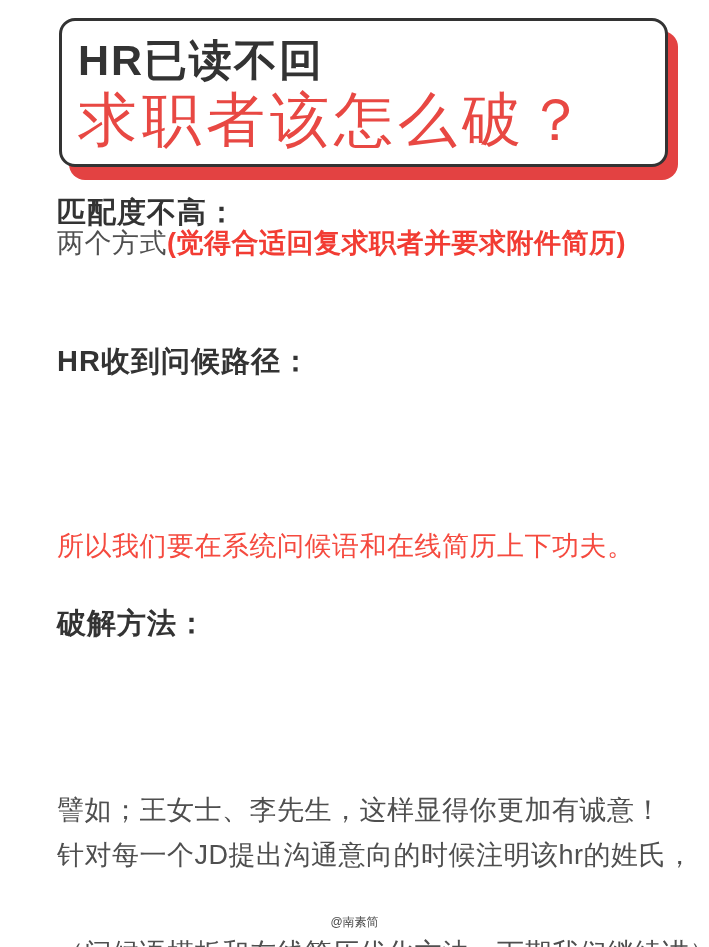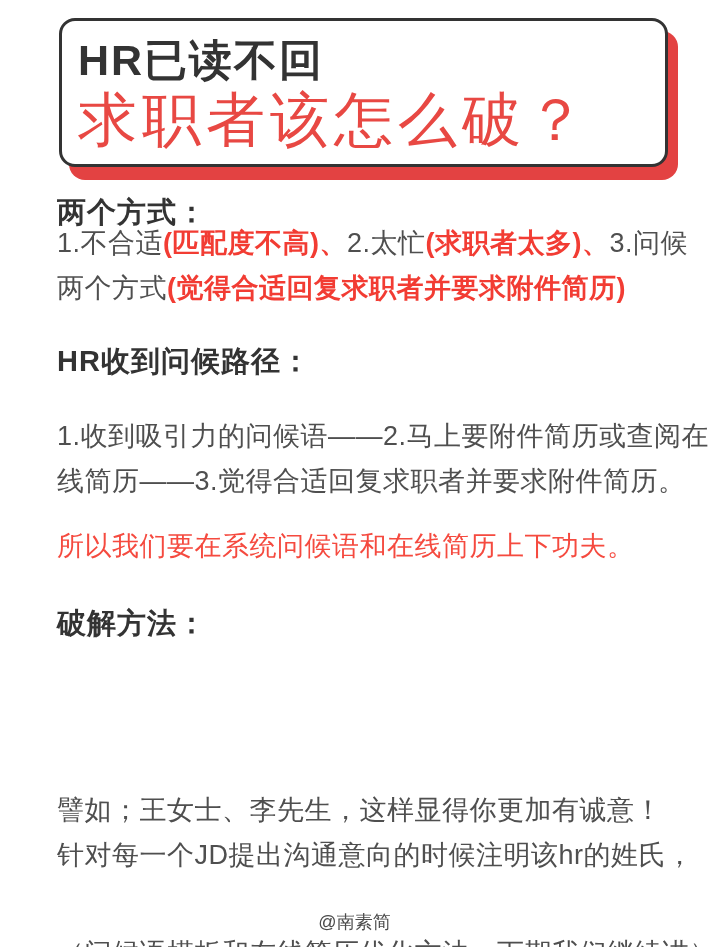--- a/index.html
+++ b/index.html
@@ -54,52 +54,47 @@
   .p .line{height:45px;line-height:45px;white-space:nowrap;}
   .run0{color:var(--body);}
   .run1{color:var(--red_bold);font-weight:700;}
   .redline{
     font-size:27px;line-height:45px;
     color:var(--red_emphasis);
     letter-spacing:0.5px;white-space:nowrap;
   }
   .credit{
     position:absolute;left:0;top:910px;width:709px;
-    text-align:center;font-size:18px;line-height:24px;
+    text-align:center;font-size:12px;line-height:24px;
     color:#4a4a4a;
   }
   .cutoff{
     position:absolute;left:57px;top:931px;
     font-size:27px;line-height:45px;
     color:var(--body);letter-spacing:0.5px;white-space:nowrap;
   }
 </style>
 </head>
 <body>
 
 <div class="poster">
 
   <div class="card">
     <div class="t1">HR已读不回</div>
     <div class="t2">求职者该怎么破？</div>
   </div>
 
-  <div class="block h" style="top:190px">两个方式：</div>
+  <div class="block h" style="top:190px">匹配度不高：</div>
 
   <div class="block p" style="top:221px">
-      <div class="line"><span class="run0">1.不合适</span><span class="run1">(匹配度不高)、</span><span class="run0">2.太忙</span><span class="run1">(求职者太多)、</span><span class="run0">3.问候</span></div>
       <div class="line"><span class="run0">两个方式</span><span class="run1">(觉得合适回复求职者并要求附件简历)</span></div>
     </div>
 
   <div class="block h" style="top:339px">HR收到问候路径：</div>
 
-  <div class="block p" style="top:414px">
-      <div class="line"><span class="run0">1.收到吸引力的问候语——2.马上要附件简历或查阅在</span></div>
-      <div class="line"><span class="run0">线简历——3.觉得合适回复求职者并要求附件简历。</span></div>
-    </div>
 
   <div class="block h" style="top:601px">破解方法：</div>
 
   <div class="block redline" style="top:524px">所以我们要在系统问候语和在线简历上下功夫。</div>
 
 
   <div class="block p" style="top:788px">
       <div class="line"><span class="run0">譬如；王女士、李先生，这样显得你更加有诚意！</span></div>
       <div class="line"><span class="run0">针对每一个JD提出沟通意向的时候注明该hr的姓氏，</span></div>
     </div>

